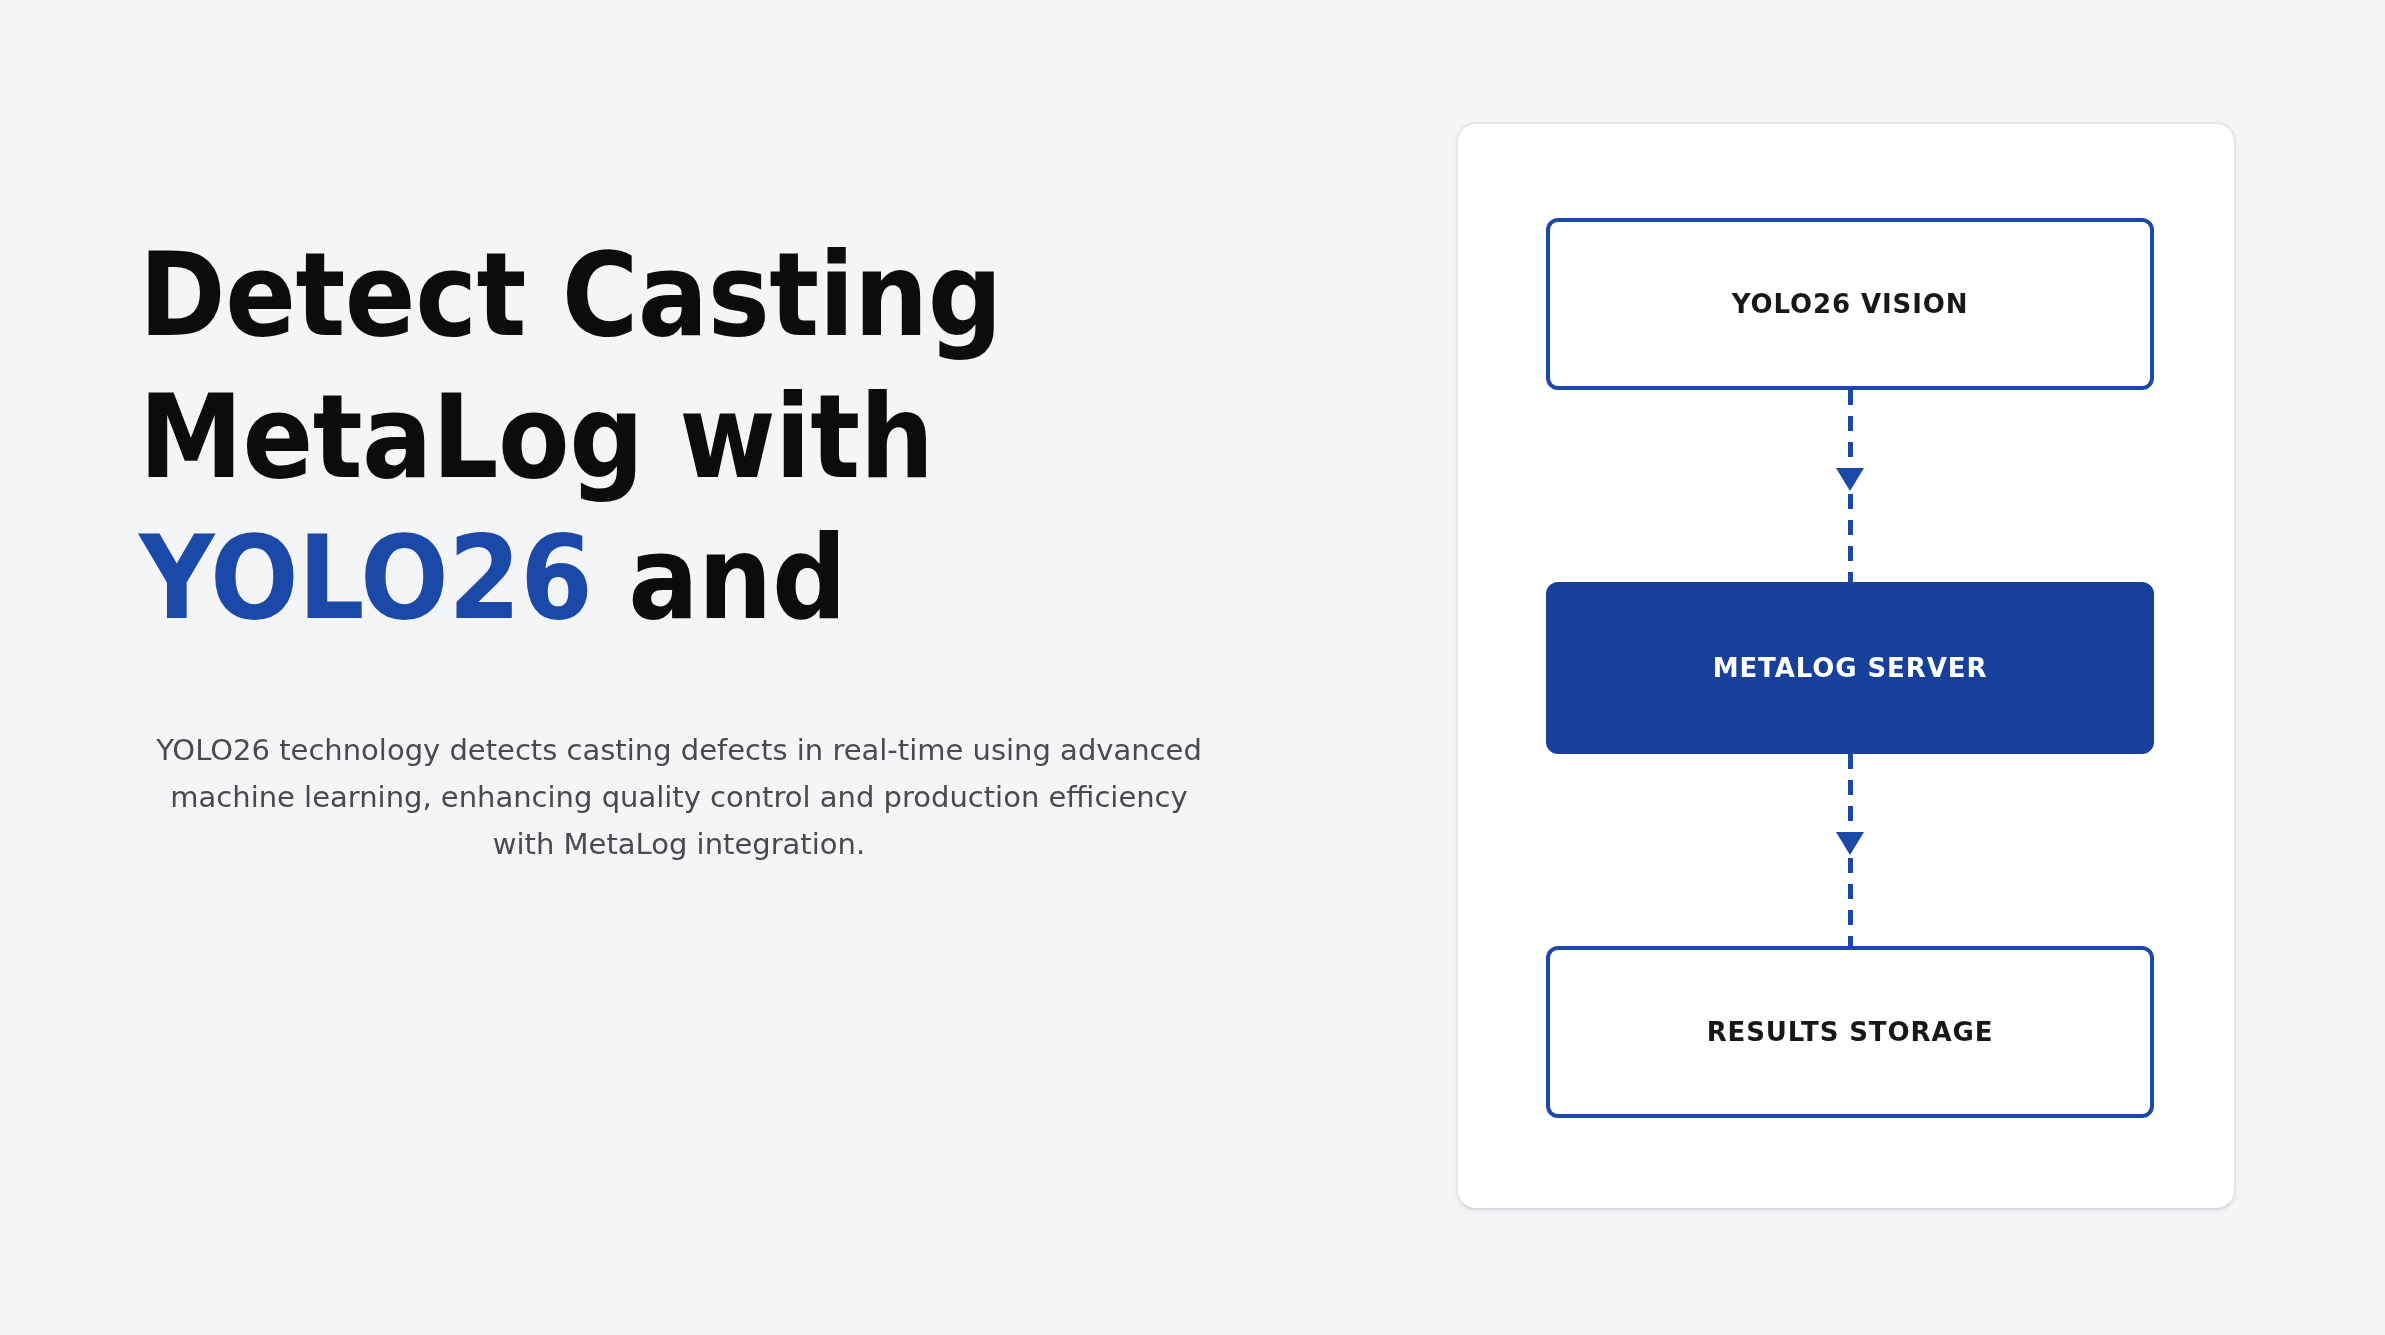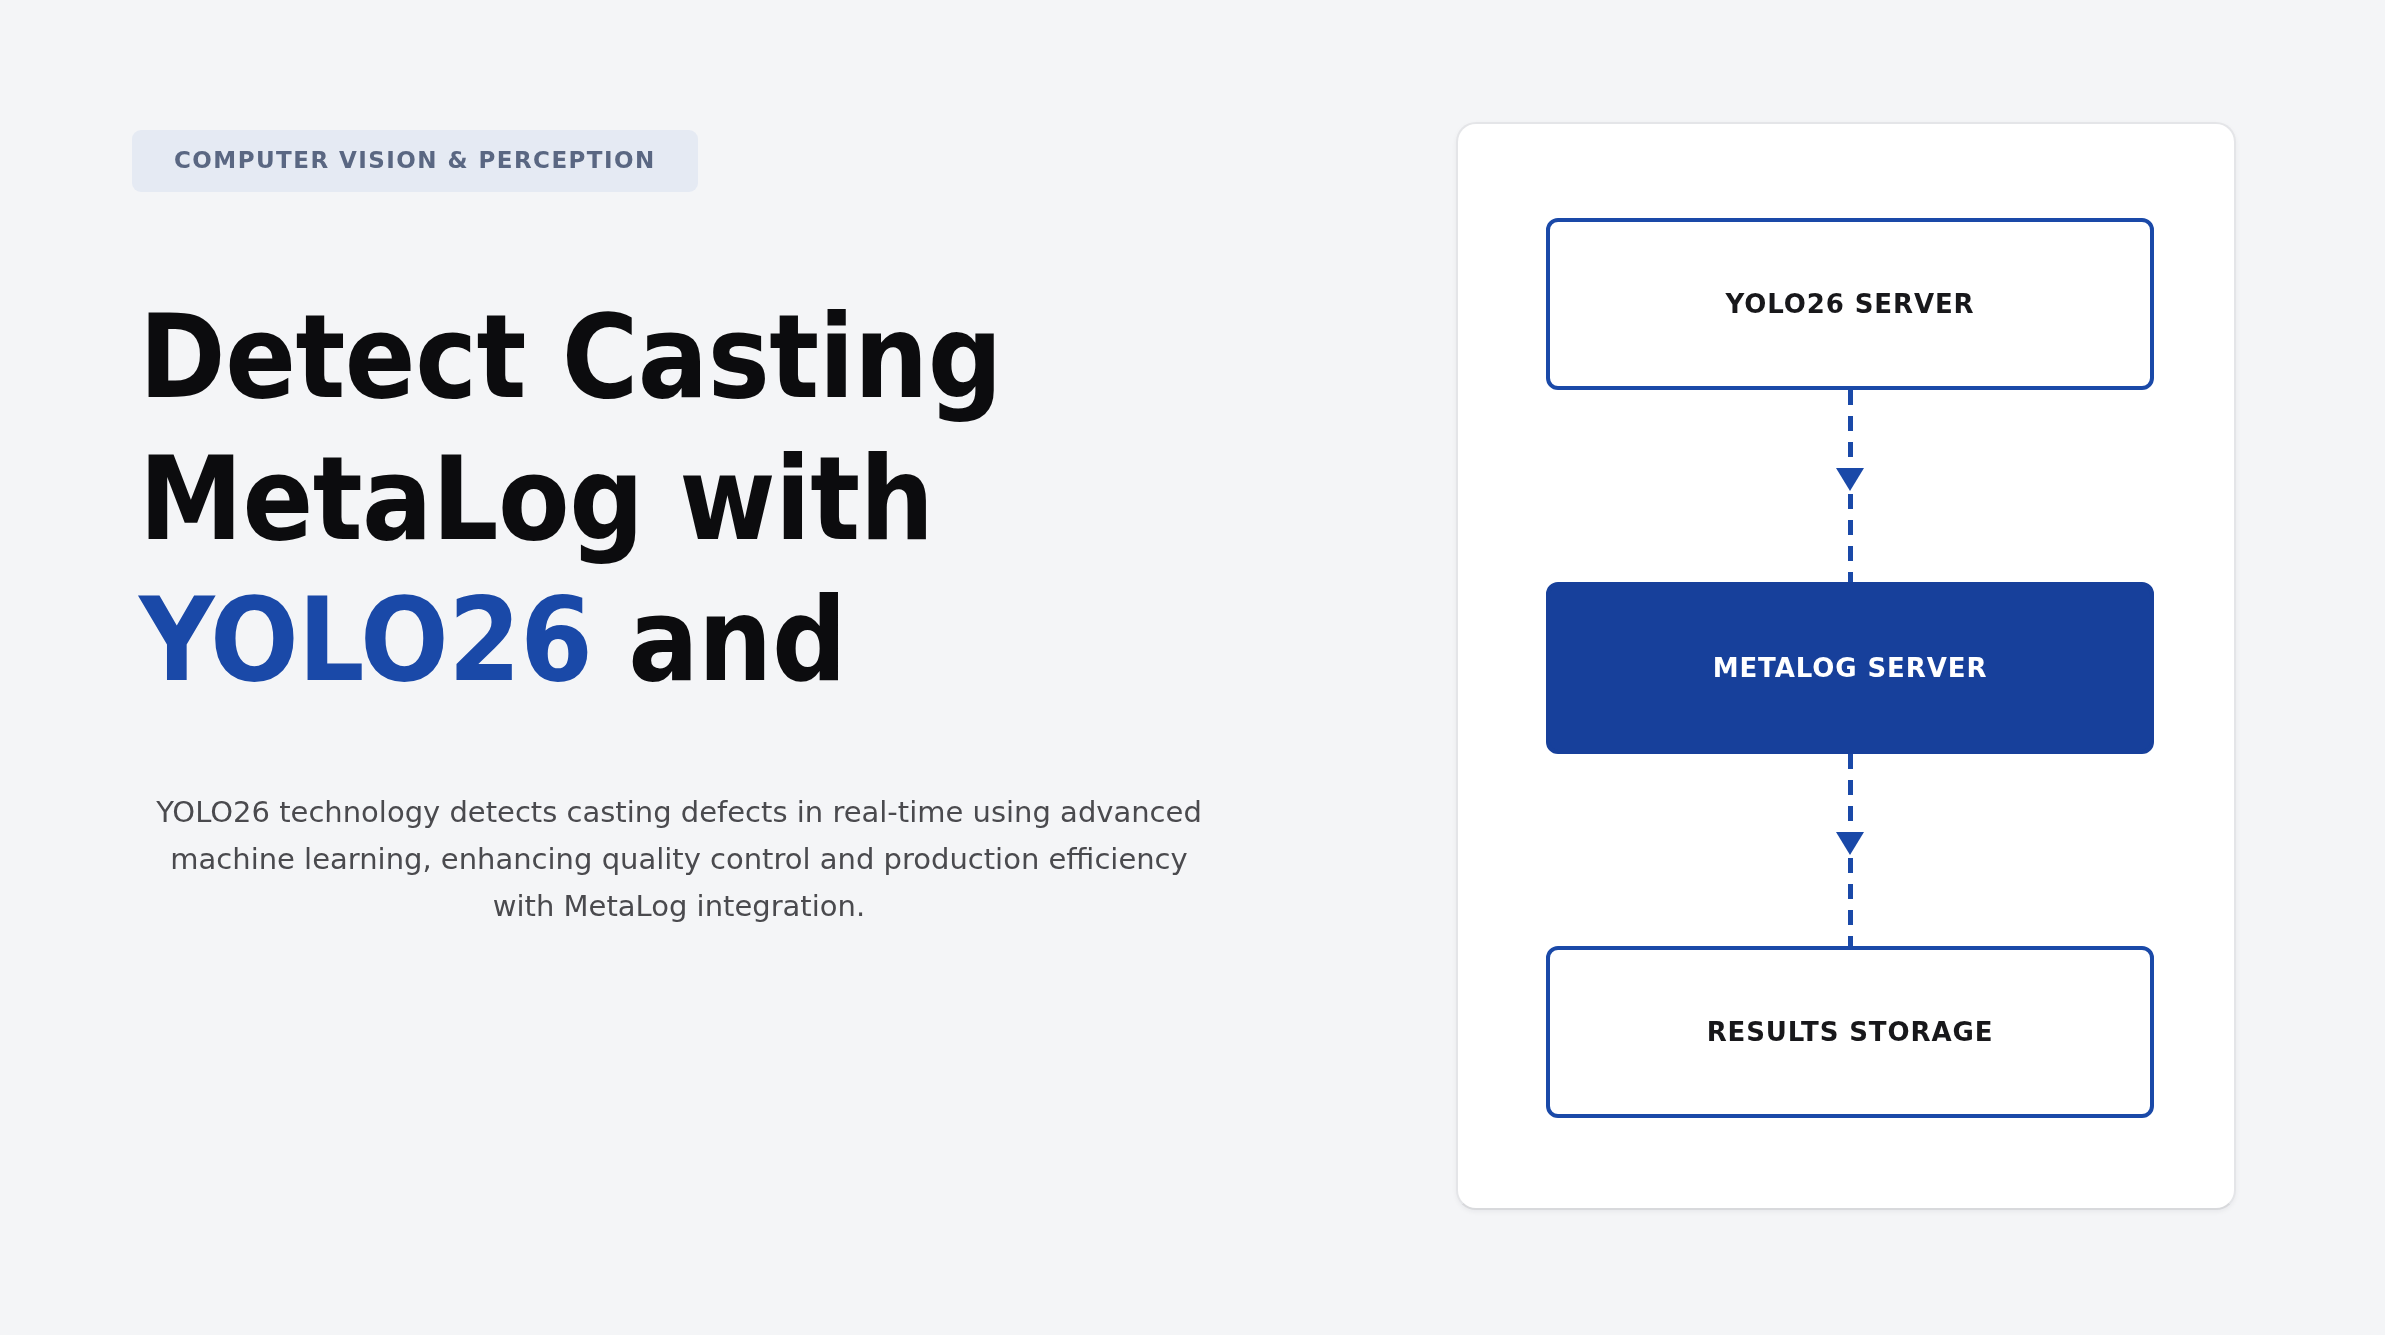--- a/index.html
+++ b/index.html
@@ -167,31 +167,30 @@
     border-top: 23px solid #1a49a8;
   }
 </style>
 </head>
 <body>
 
 <div class="hero">
 
   <div class="hero-left">
 
-    <div class="eyebrow-badge">COMPUTER VISION &amp; PERCEPTION</div>
 
     <h1 class="hero-title"><span>Detect Casting</span><br><span>MetaLog with</span><br><span class="accent">YOLO26 </span><span> and</span><br></h1>
 
     <p class="hero-paragraph">YOLO26 technology detects casting defects in real-time using advanced machine learning, enhancing quality control and production efficiency with MetaLog integration.</p>
   </div>
 
   <div class="diagram-card">
     <div class="flow">
 
-      <div class="flow-node outlined node-1">YOLO26 SERVER</div>
+      <div class="flow-node outlined node-1">YOLO26 VISION</div>
 
       <div class="connector connector-1">
         <div class="dash-line"></div>
         <div class="arrow-head"></div>
       </div>
 
       <div class="flow-node filled node-2">METALOG SERVER</div>
 
       <div class="connector connector-2">
         <div class="dash-line"></div>

